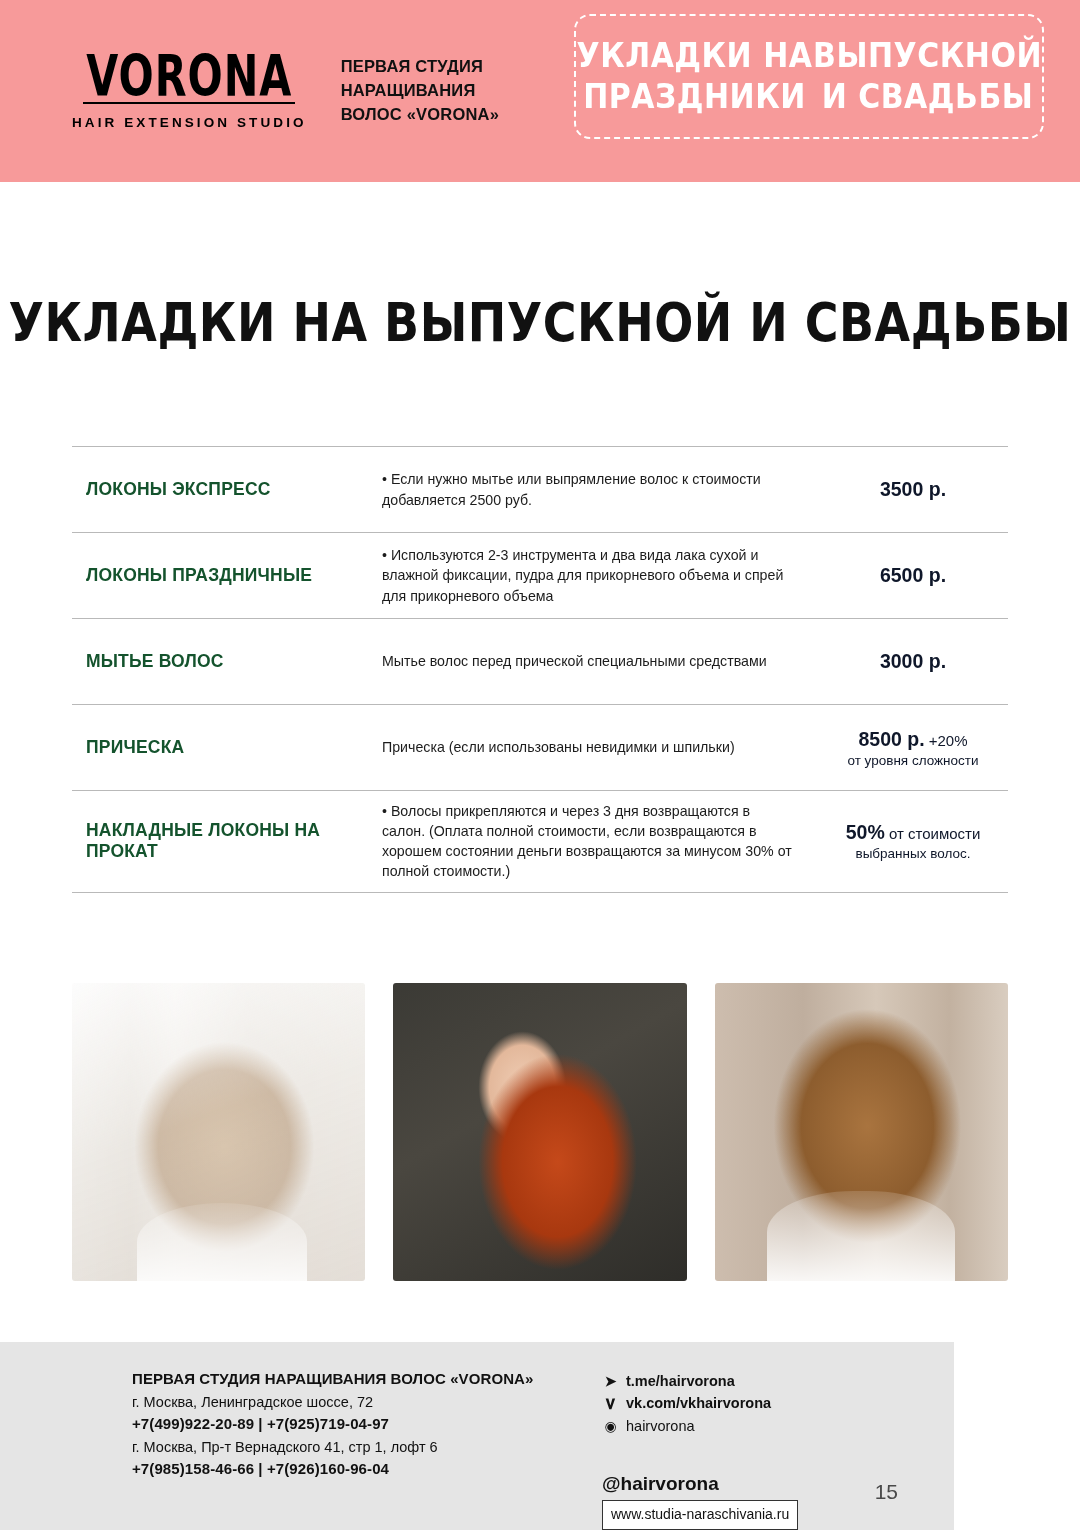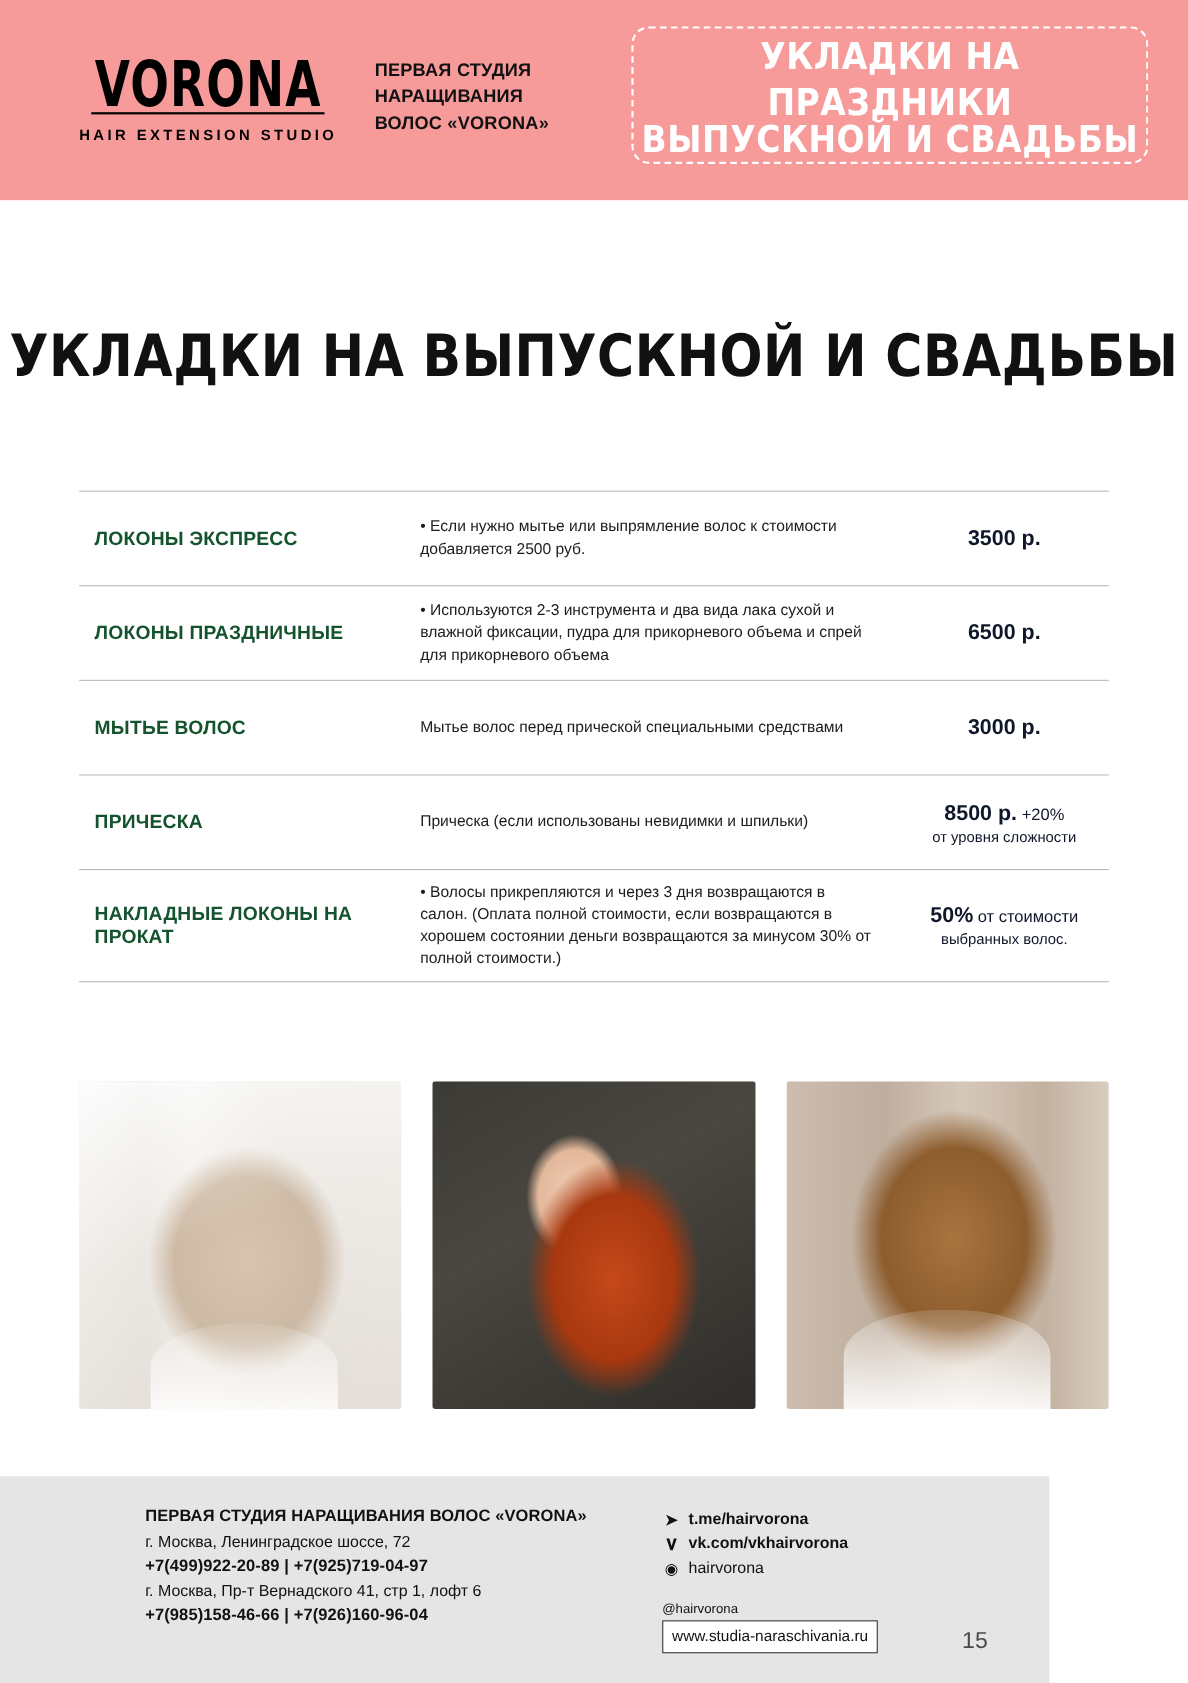--- a/index.html
+++ b/index.html
@@ -21,20 +21,21 @@
     position: relative;
     height: 182px;
     background: #f79a9a;
     display: flex;
     align-items: center;
     padding: 0 0 0 72px;
     box-sizing: border-box;
   }
   .logo-block {
     display: flex;
+    align-items: center;
     gap: 34px;
   }
   .logo-mark {
     display: flex;
     flex-direction: column;
     align-items: center;
     line-height: 1;
   }
   .logo-word {
     font-family: "DejaVu Sans", sans-serif;
@@ -62,27 +63,26 @@
   .studio-text {
     font-size: 16.5px;
     font-weight: bold;
     line-height: 1.45;
     color: #111;
     letter-spacing: .2px;
   }
   .header-badge {
     position: absolute;
     right: 36px;
-    top: 24px;
+    top: 14px;
     width: 470px;
     height: 125px;
     border: 2px dashed #ffffff;
     border-radius: 16px;
     display: flex;
-    flex-direction: column;
     align-items: center;
     justify-content: flex-end;
     box-sizing: border-box;
   }
   .header-badge div {
     color: #fff;
     font-family: "DejaVu Sans", sans-serif;
     font-weight: bold;
     font-size: 30px;
     line-height: 1.22;
@@ -247,23 +247,23 @@
     display: inline-flex;
     align-items: center;
     justify-content: center;
     width: 17px;
     height: 17px;
     font-size: 14px;
     line-height: 1;
     color: #111;
   }
   .handle {
-    margin-top: 16px;
-    font-weight: normal;
-    font-size: 12px;
+    margin-top: 32px;
+    font-weight: bold;
+    font-size: 19px;
   }
   .site-box {
     margin-top: 1px;
     display: inline-block;
     background: #ffffff;
     border: 1px solid #333;
     padding: 3px 8px;
     font-size: 14px;
     color: #111;
   }

